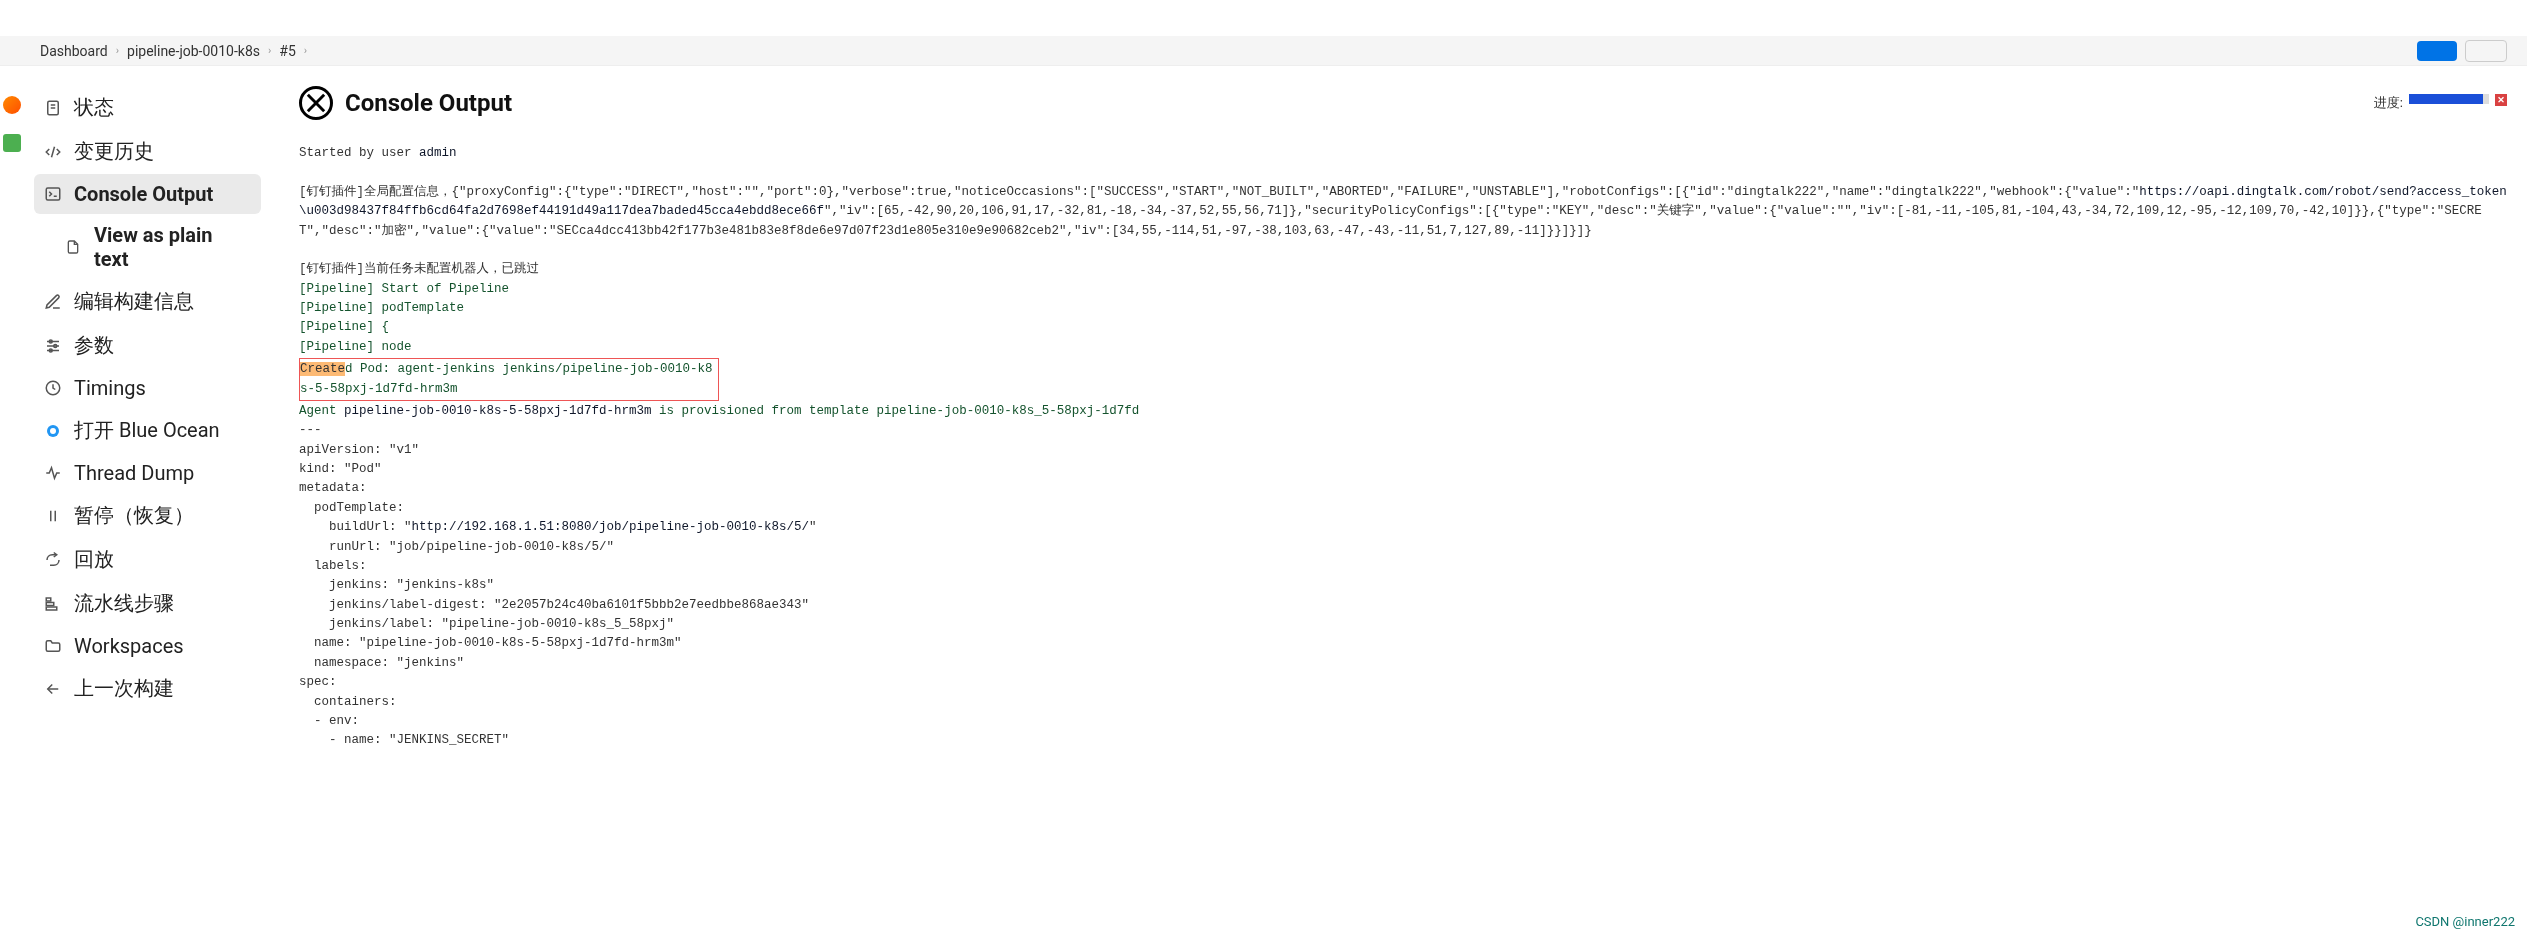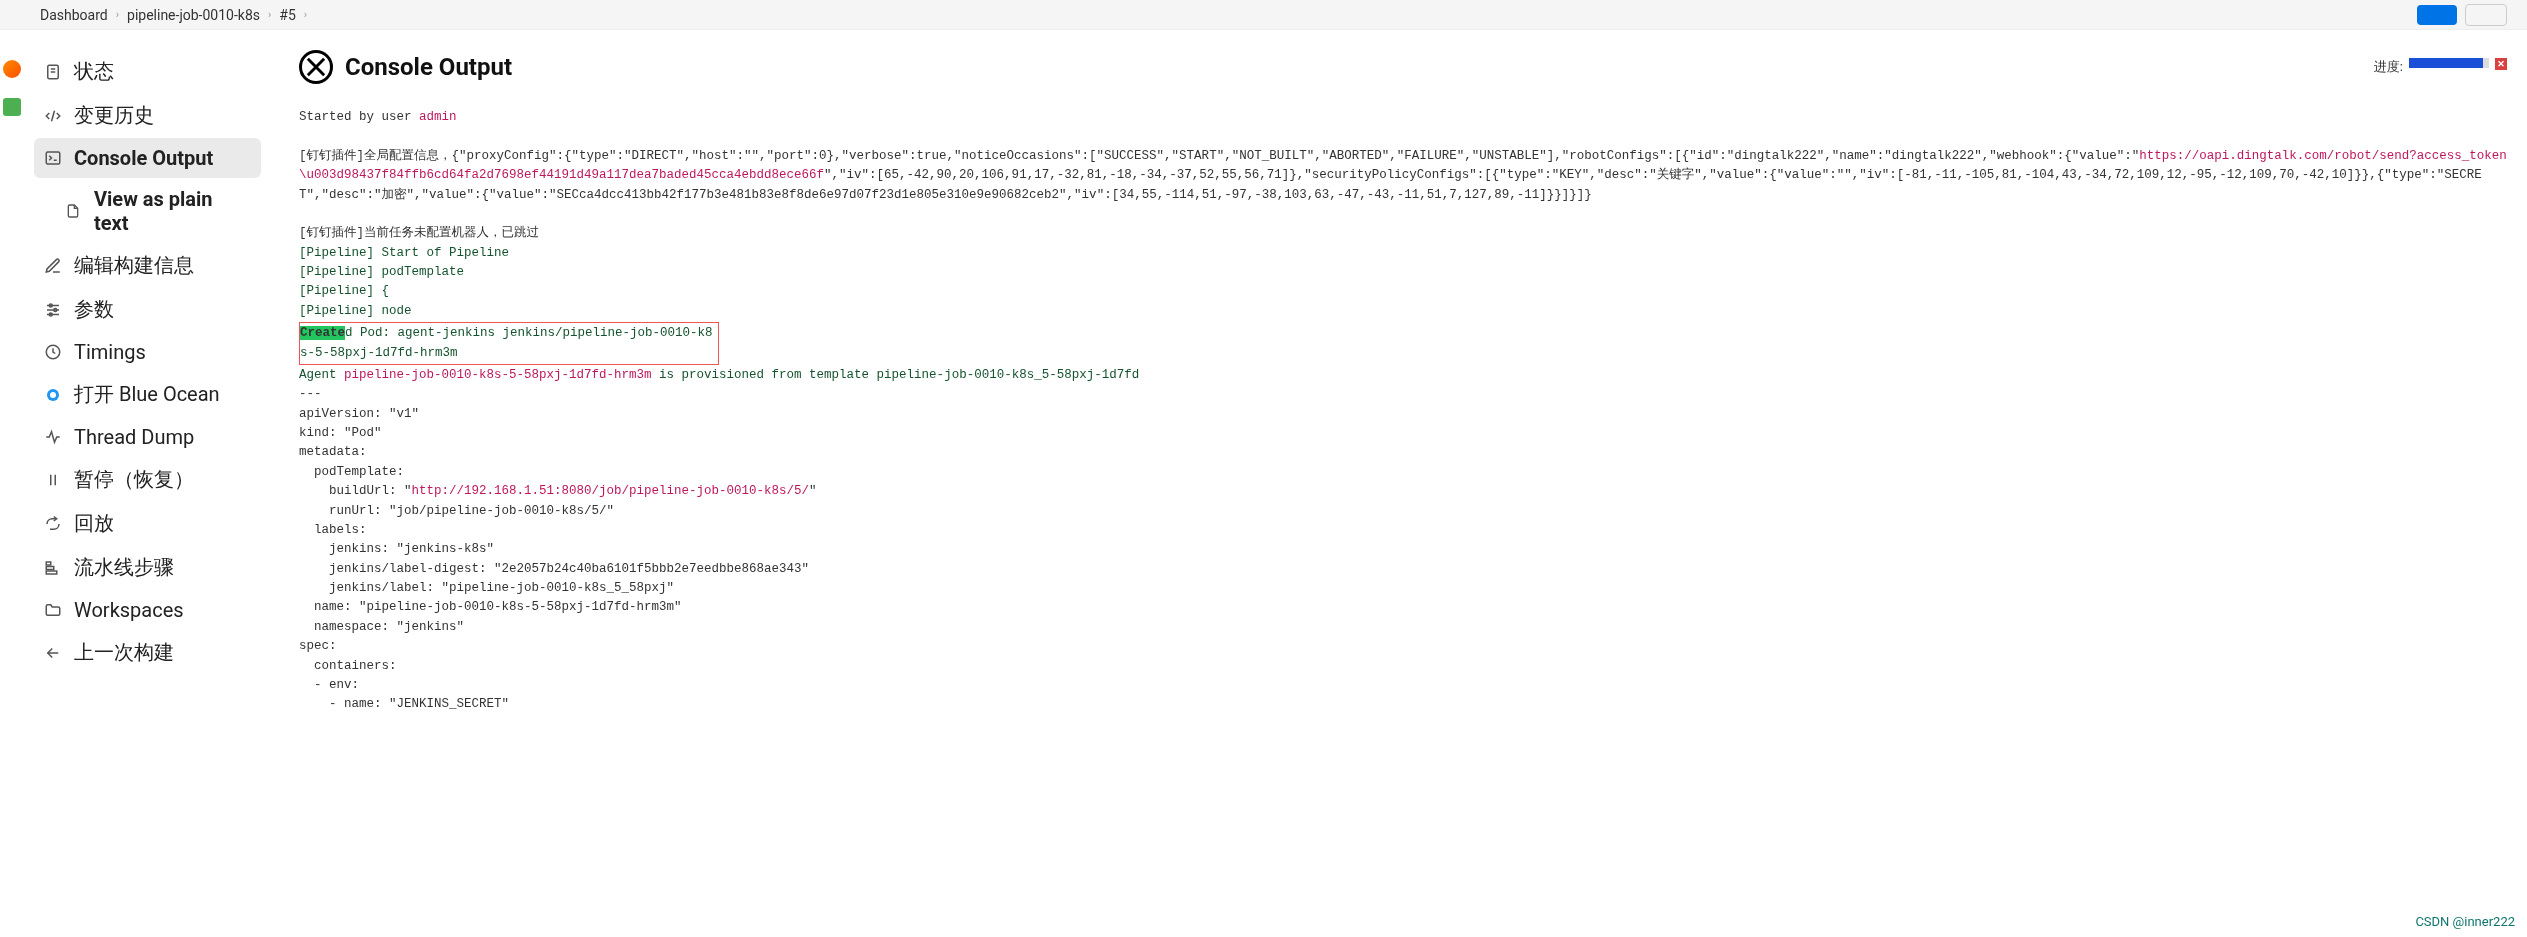--- a/index.html
+++ b/index.html
@@ -11,20 +11,21 @@
       overflow-x: hidden;
     }
     .topbar {
       display: flex;
       align-items: center;
       justify-content: space-between;
       padding: 6px 20px 6px 40px;
       border-bottom: 1px solid #eee;
       background: #f5f5f5;
       height: 30px;
+      margin-top: 36px;
     }
     .breadcrumb {
       display: flex;
       align-items: center;
       gap: 8px;
       font-size: 14px;
       color: #444;
     }
     .breadcrumb-sep { color: #999; font-size: 11px; }
     .breadcrumb-item { color: #333; }
@@ -128,22 +129,22 @@
     }
     .console {
       font-family: "Courier New", Consolas, monospace;
       font-size: 12.5px;
       line-height: 1.55;
       white-space: pre-wrap;
       word-break: break-all;
       color: #333;
     }
     .console .muted { color: #14532d; }
-    .console .link { color: #be185d; }
-    .console .highlight-yellow { background: #22c55e; font-weight: bold; }
+    .console .link { color: #0f172a; }
+    .console .highlight-yellow { background: #fdba74; }
     .redbox {
       border: 1px solid #e55;
       padding: 1px 4px 1px 0;
       margin: 1px 0;
       display: inline-block;
       width: 420px;
     }
     .watermark {
       position: fixed;
       bottom: 8px;

